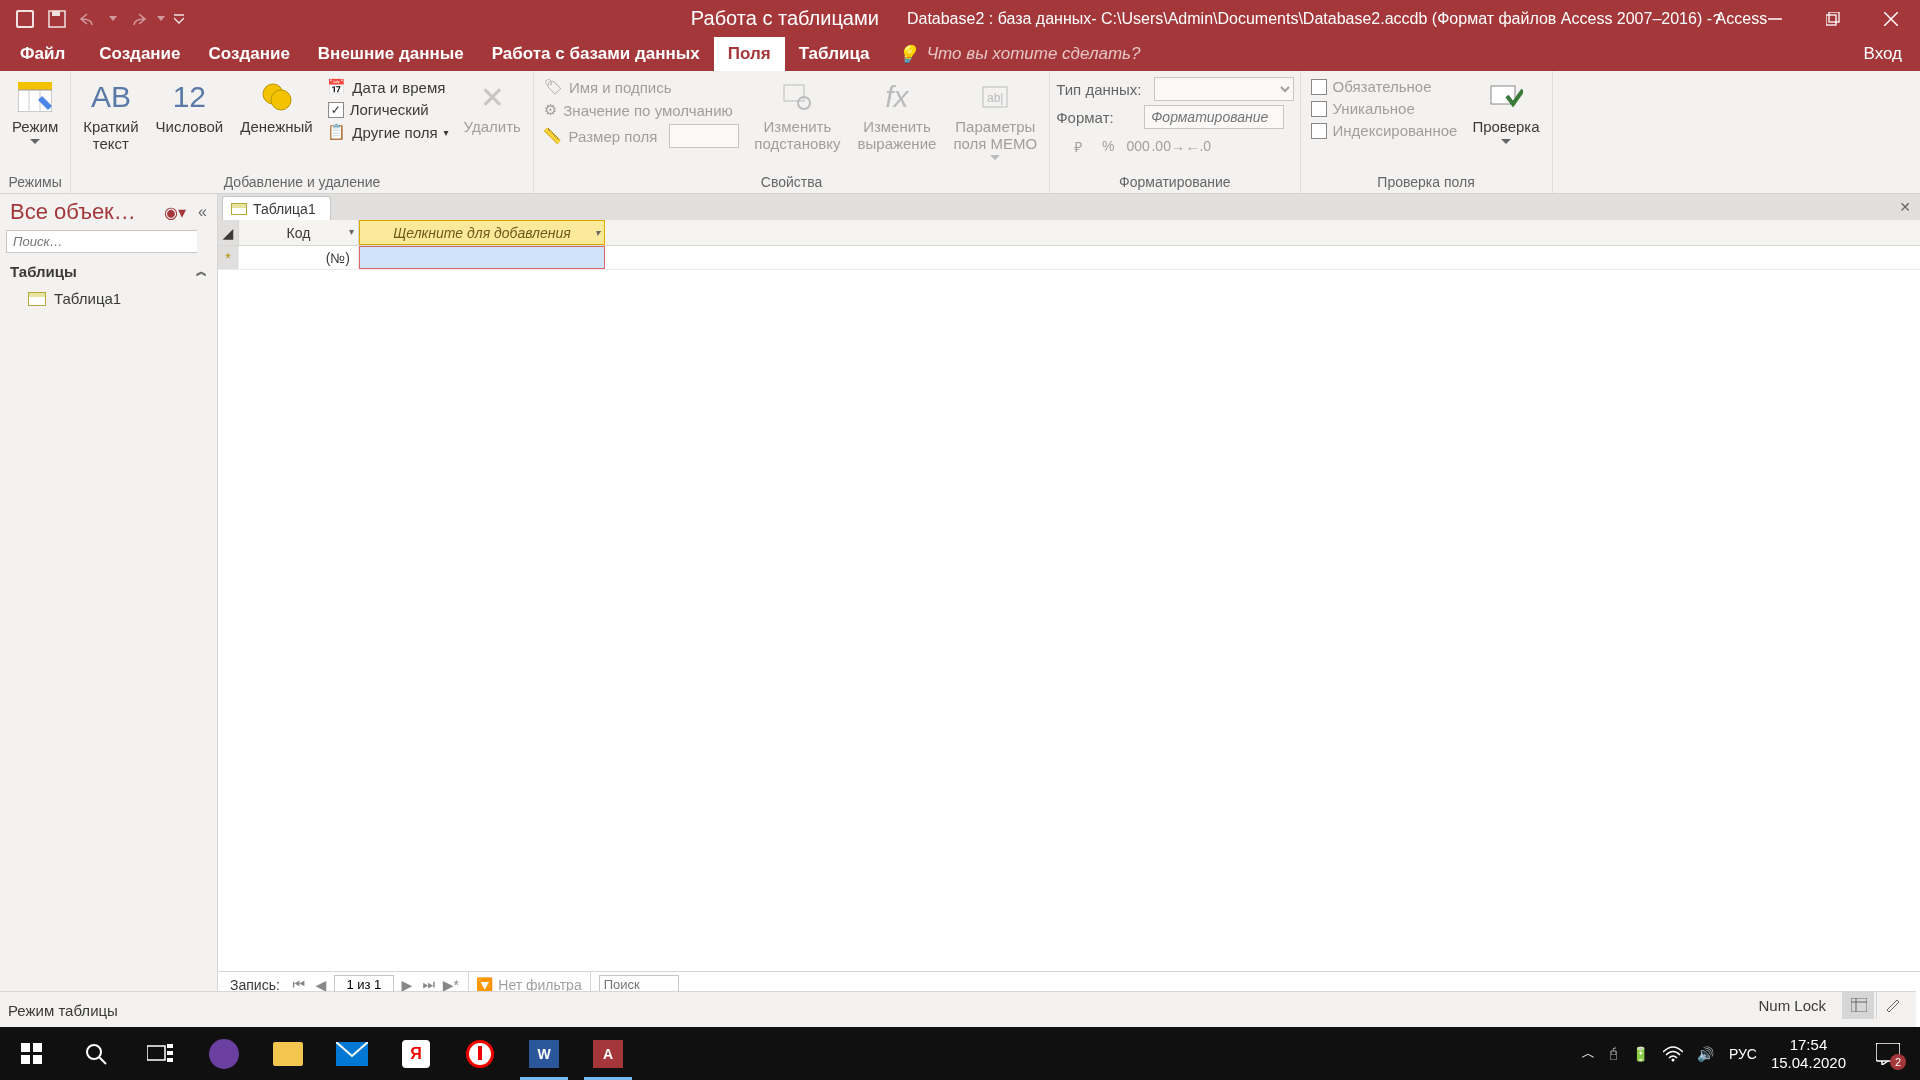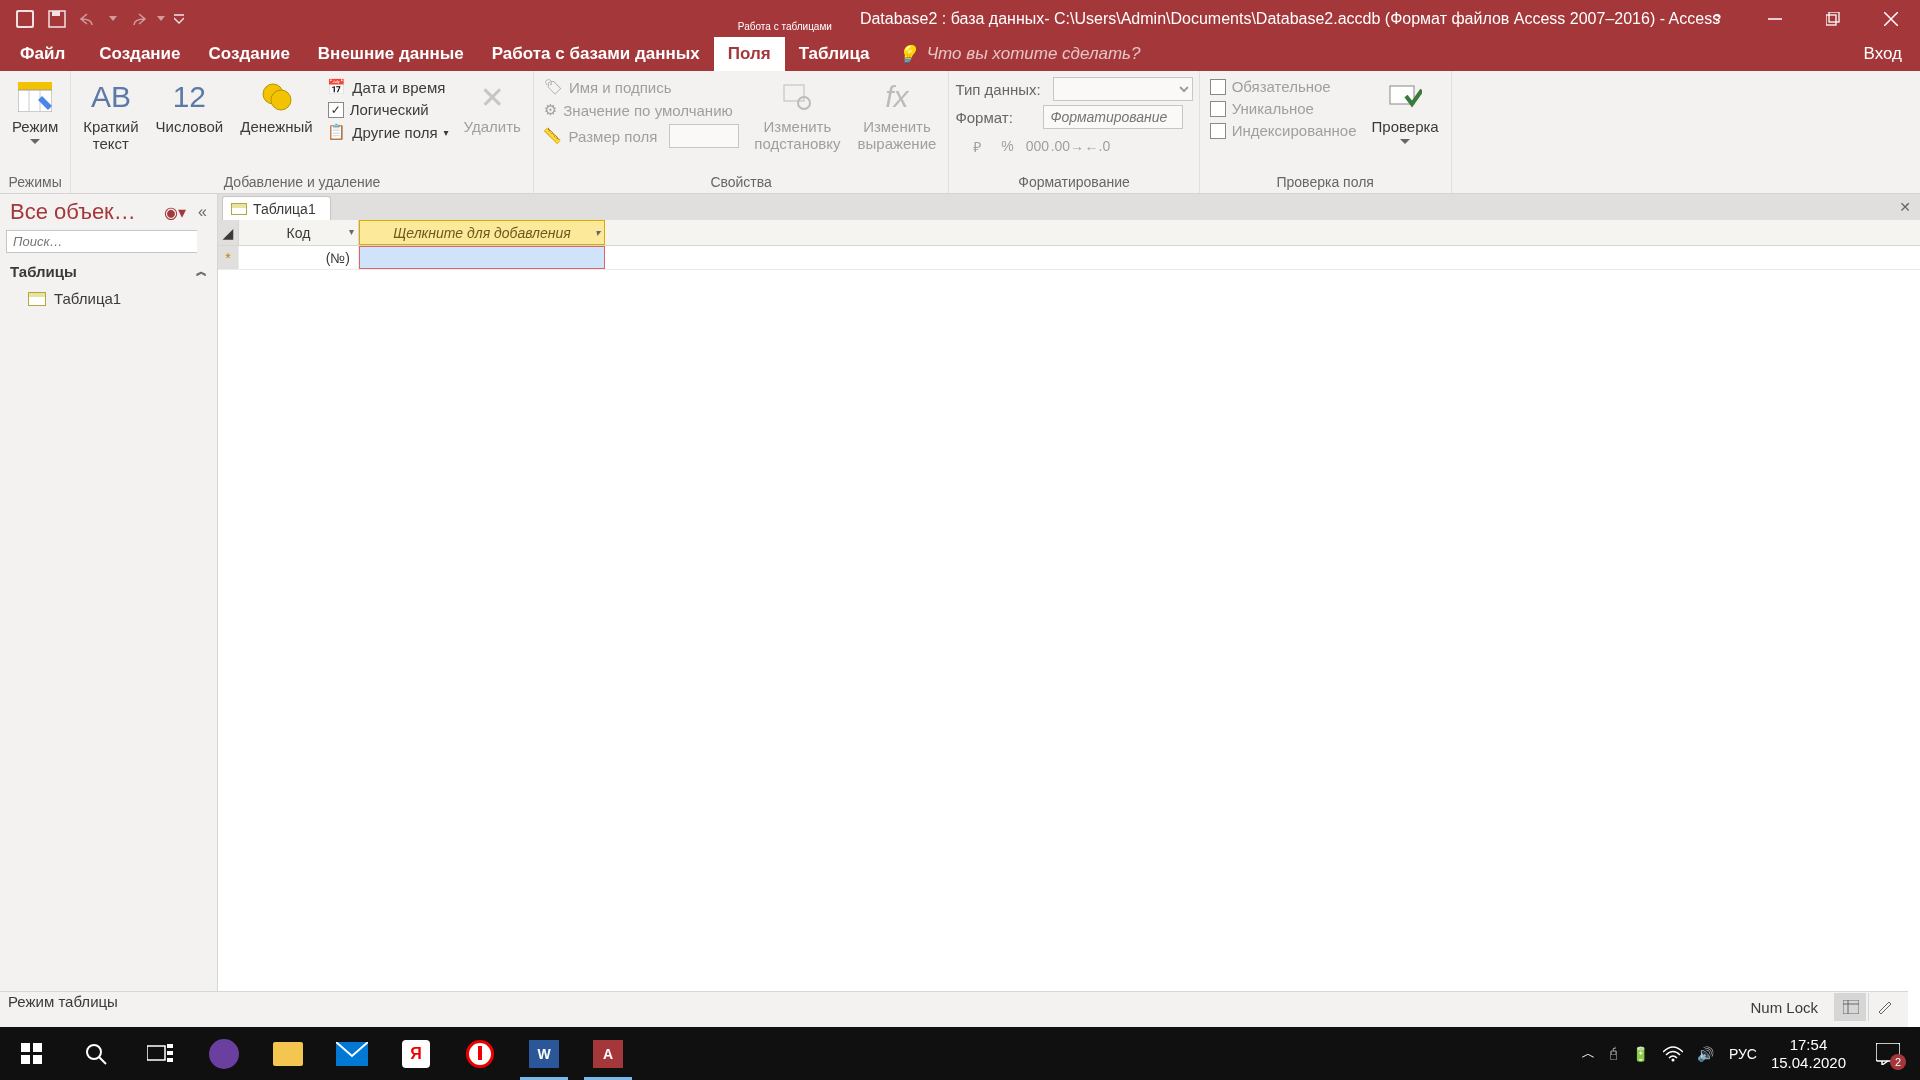--- a/index.html
+++ b/index.html
@@ -4,21 +4,21 @@
 <style>
 * { margin:0; padding:0; box-sizing:border-box; font-family:"Segoe UI",Tahoma,sans-serif; user-select:none; }
 body { width:1920px; height:1080px; overflow:hidden; background:#fff; position:relative; }
 
 
 .titlebar { height:37px; background:#A4373A; display:flex; align-items:flex-start; color:#fff; font-size:15px; position:relative; }
 .tb-left { display:flex; align-items:center; height:37px; padding-left:10px; gap:2px; }
 .qat-btn { width:30px; height:32px; display:flex; align-items:center; justify-content:center; opacity:.85; }
 .tb-center { position:absolute; left:0; right:0; top:0; display:flex; justify-content:center; align-items:flex-start; pointer-events:none; }
 .tb-ctx-wrap { display:flex; flex-direction:column; align-items:flex-start; margin-left:530px; pointer-events:auto; }
-.tb-ctx { font-size:10px; color:#fff; padding:10px 8px; height:37px; line-height:33px; }
+.tb-ctx { font-size:20px; color:#fff; padding:2px 8px; height:37px; line-height:33px; }
 .tb-title { margin-left:20px; font-size:16px; line-height:37px; white-space:nowrap; }
 .tb-right { position:absolute; right:0; top:0; display:flex; height:37px; }
 .tb-rbtn { width:58px; height:37px; display:flex; align-items:center; justify-content:center; }
 
 
 .tabs { height:34px; background:#A4373A; display:flex; align-items:stretch; color:#fff; font-size:17px; }
 .tab { padding:0 14px; display:flex; align-items:center; cursor:pointer;font-weight:bold; }
 .tab.file { background:#A4373A; padding:0 20px; }
 .tab.active { background:#fff; color:#A4373A; }
 .tab.ctx { background:#A4373A; color:#fff; }
@@ -76,21 +76,21 @@
 
 
 .recnav { height:26px; border-top:1px solid #d6d6d6; background:#fff; display:flex; align-items:center; font-size:14px; color:#3b3a39; padding:0 6px; gap:4px; }
 .recnav .lbl { padding:0 6px; }
 .recbtn { width:18px; height:18px; display:flex; align-items:center; justify-content:center; color:#888; cursor:pointer; }
 .recinput { width:60px; height:20px; border:1px solid #c8c6c4; text-align:center; font-size:13px; }
 .filterbox { display:flex; align-items:center; gap:4px; padding:0 8px; color:#a19f9d; border-left:1px solid #d6d6d6; border-right:1px solid #d6d6d6; margin:0 4px; height:26px; }
 .searchbox { width:80px; height:20px; border:1px solid #c8c6c4; font-size:13px; padding:0 4px; color:#888; }
 
 
-.statusbar { position:absolute; bottom:0; left:0; right:12px; height:36px; background:#f3f2f1; border-top:1px solid #d6d6d6; display:flex; align-items:flex-start; font-size:15px; color:#3b3a39; padding:1px 8px; }
+.statusbar { position:absolute; bottom:0; left:0; right:4px; height:36px; background:#f3f2f1; border-top:1px solid #d6d6d6; display:flex; align-items:flex-end; font-size:15px; color:#3b3a39; padding:8px 8px; }
 .status-right { margin-left:auto; display:flex; align-items:center; gap:2px; }
 .viewbtn { width:32px; height:28px; display:flex; align-items:center; justify-content:center; color:#666; border-left:1px solid #d6d6d6; }
 .viewbtn.active { background:#d6d6d6; }
 
 
 .taskbar { position:absolute; bottom:0; left:0; right:0; height:53px; background:#101010; display:flex; align-items:center; z-index:10; }
 .statusbar { bottom:53px; }
 .main { bottom:83px; }
 .task-item { width:64px; height:53px; display:flex; align-items:center; justify-content:center; color:#fff; position:relative; }
 .task-item.active::after { content:''; position:absolute; bottom:0; left:8px; right:8px; height:3px; background:#76b9ed; }
@@ -277,20 +277,33 @@
               <circle cx="22" cy="20" r="6" fill="none" stroke="#bbb" stroke-width="2"></circle>
             </svg>
           </div>
         <div class="rbig-label" style="white-space:pre-line">Изменить
 подстановку</div>
       </div>
       <div class="rbig disabled">
         <div class="rbig-icon" style="font-style:italic;color:#bbb">fx</div>
         <div class="rbig-label" style="white-space:pre-line">Изменить
 выражение</div>
+      </div>
+      <div class="rbig disabled">
+        <div class="rbig-icon">
+            <svg width="30" height="26">
+              <rect x="3" y="3" width="24" height="20" fill="none" stroke="#bbb"></rect>
+              <text x="7" y="18" font-size="12" fill="#bbb">ab|</text>
+            </svg>
+          </div>
+        <div class="rbig-label" style="white-space:pre-line">Параметры
+поля MEMO</div>
+        <svg width="10" height="6">
+            <path d="M0 0 L5 5 L10 0" fill="#bbb"></path>
+          </svg>
       </div>
     </div>
     <div class="rgroup-label">Свойства</div>
   </div>
 
   <div class="rgroup">
     <div class="rgroup-body">
       <div class="rstack" style="gap:4px">
         <div style="display:flex;align-items:center;gap:6px">
           <span class="label-right">Тип данных:</span>
@@ -391,20 +404,34 @@
             <span>Щелкните для добавления</span>
             <span class="hdrop">▾</span>
           </div>
       </div>
       <div class="gridrow">
         <div class="cell sel">*</div>
         <div class="cell code">(№)</div>
         <div class="cell add addsel"></div>
       </div>
     </div>
+    <div class="recnav">
+      <span class="lbl">Запись:</span>
+      <div class="recbtn">⏮</div>
+      <div class="recbtn">◀</div>
+      <input class="recinput" value="1 из 1" style="">
+      <div class="recbtn">▶</div>
+      <div class="recbtn">⏭</div>
+      <div class="recbtn">▶*</div>
+      <div class="filterbox">
+        <span>🔽</span>
+        <span>Нет фильтра</span>
+      </div>
+      <input class="searchbox" placeholder="Поиск" style="">
+    </div>
   </div>
 </div>
 
 <div class="statusbar">
   <span>Режим таблицы</span>
   <div class="status-right">
     <span style="padding-right:14px">Num Lock</span>
     <div class="viewbtn active">
         <svg width="16" height="14">
           <rect width="16" height="14" fill="none" stroke="#666"></rect>

